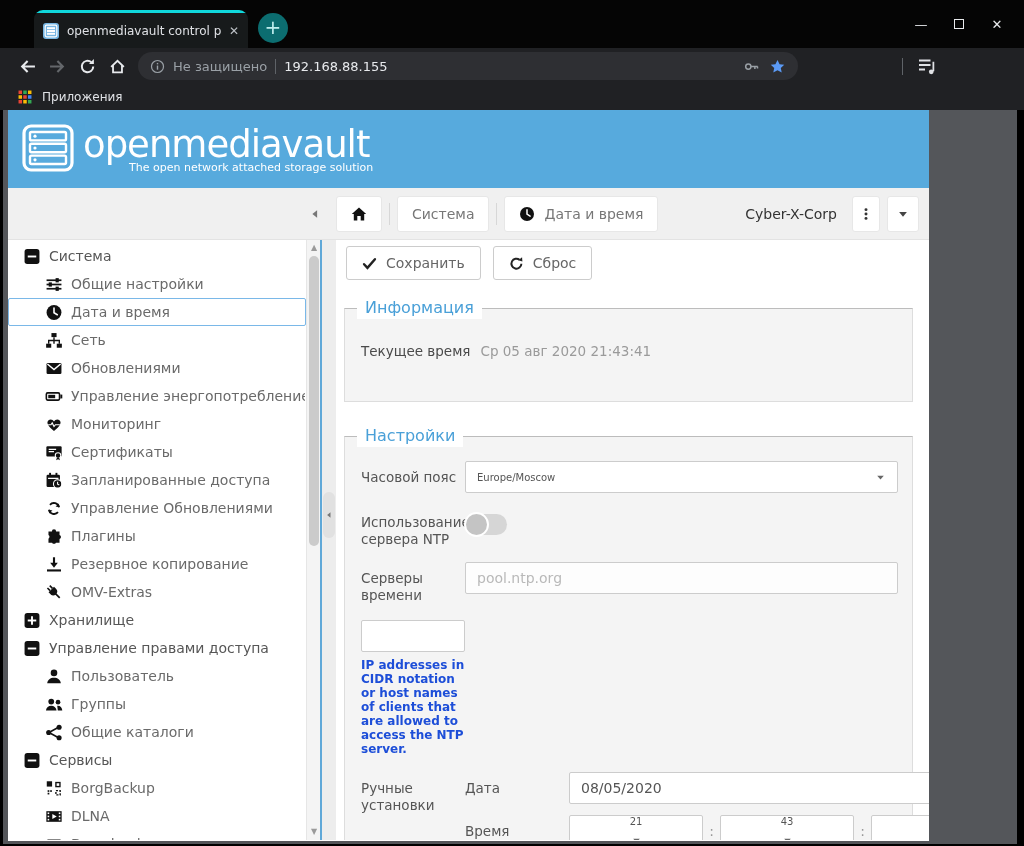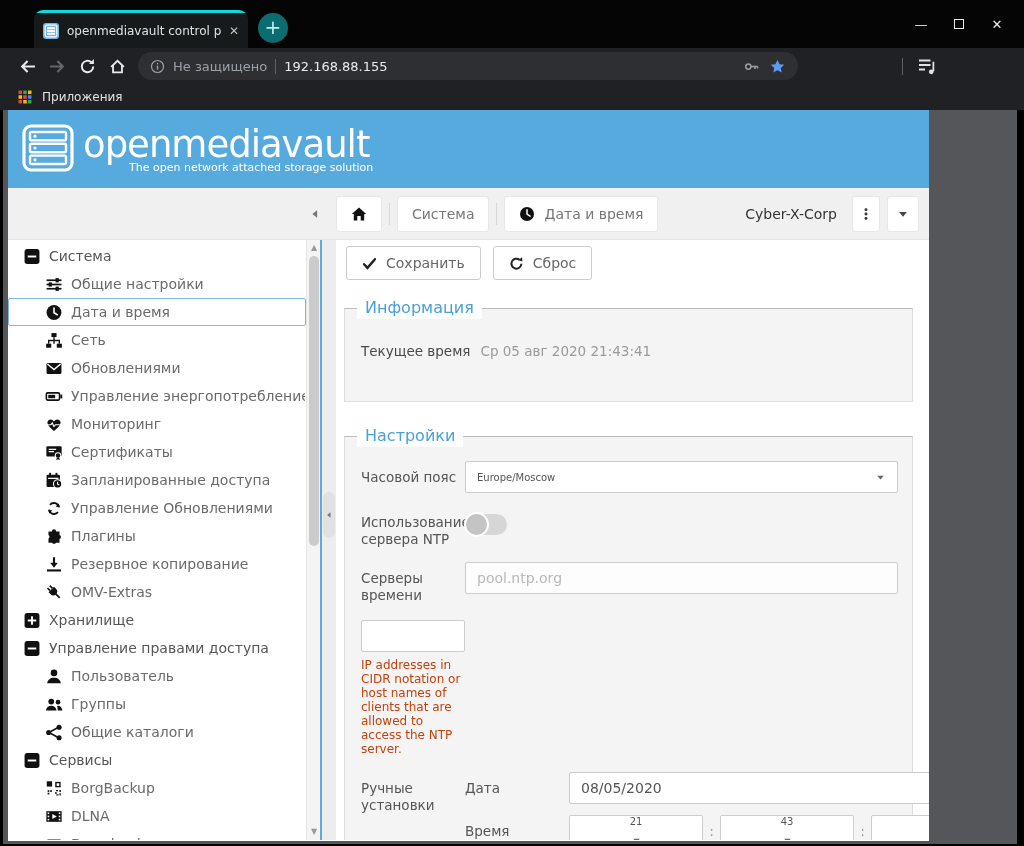--- a/index.html
+++ b/index.html
@@ -95,21 +95,21 @@
   .fs-settings { margin-top:34px; padding:24px 14px 24px 16px; }
   .frow { display:grid; grid-template-columns:104px 1fr; margin-bottom:16px; align-items:start; }
   .flabel { color:#555; font-size:13.5px; line-height:17px; padding-top:8px; padding-right:6px; }
   .fselect { height:32px; background:#fff; border:1px solid #ccc; border-radius:2px; display:flex; align-items:center; justify-content:space-between; padding:0 11px; color:#555; font-size:10px; }
   .fselect .ico { width:11px; height:11px; }
   .finput { width:100%; height:32px; border:1px solid #ccc; border-radius:2px; padding:0 11px; font:14px "DejaVu Sans","Liberation Sans",sans-serif; color:#555; background:#fff; outline:none; }
   .finput::placeholder { color:#b9b9b9; }
   .finput.dis { background:#fdfdfd; }
   .toggle { margin-top:5px; width:42px; height:21px; border-radius:11px; background:#d6d6d6; position:relative; }
   .knob { position:absolute; left:-1px; top:-2px; width:25px; height:25px; border-radius:50%; background:#c4c4c4; border:2px solid #fff; }
-  .help { font-size:12px; color:#c2410c; margin-top:6px; }
+  .help { font-size:12px; color:#1d4ed8; margin-top:6px;font-weight:bold; }
 
   .sub { display:grid; grid-template-columns:104px 1fr; row-gap:11px; }
   .sublabel { color:#555; font-size:13.5px; padding-top:8px; }
   .datewrap { position:relative; }
   .datewrap .cal { position:absolute; right:9px; top:7px; width:17px; height:17px; }
   .timerow { display:flex; align-items:center; }
   .tsel { width:134px;flex-direction:column; }
   .colon { width:17px; text-align:center; color:#999; font-size:14px; }
   .blue-btn { grid-column:1 / 3; justify-self:start; margin-top:9px; background:#64b0e0; color:#fff; border:none; border-radius:3px; height:31px; padding:16px 17px; font:13.5px "DejaVu Sans","Liberation Sans",sans-serif; }
 </style>

